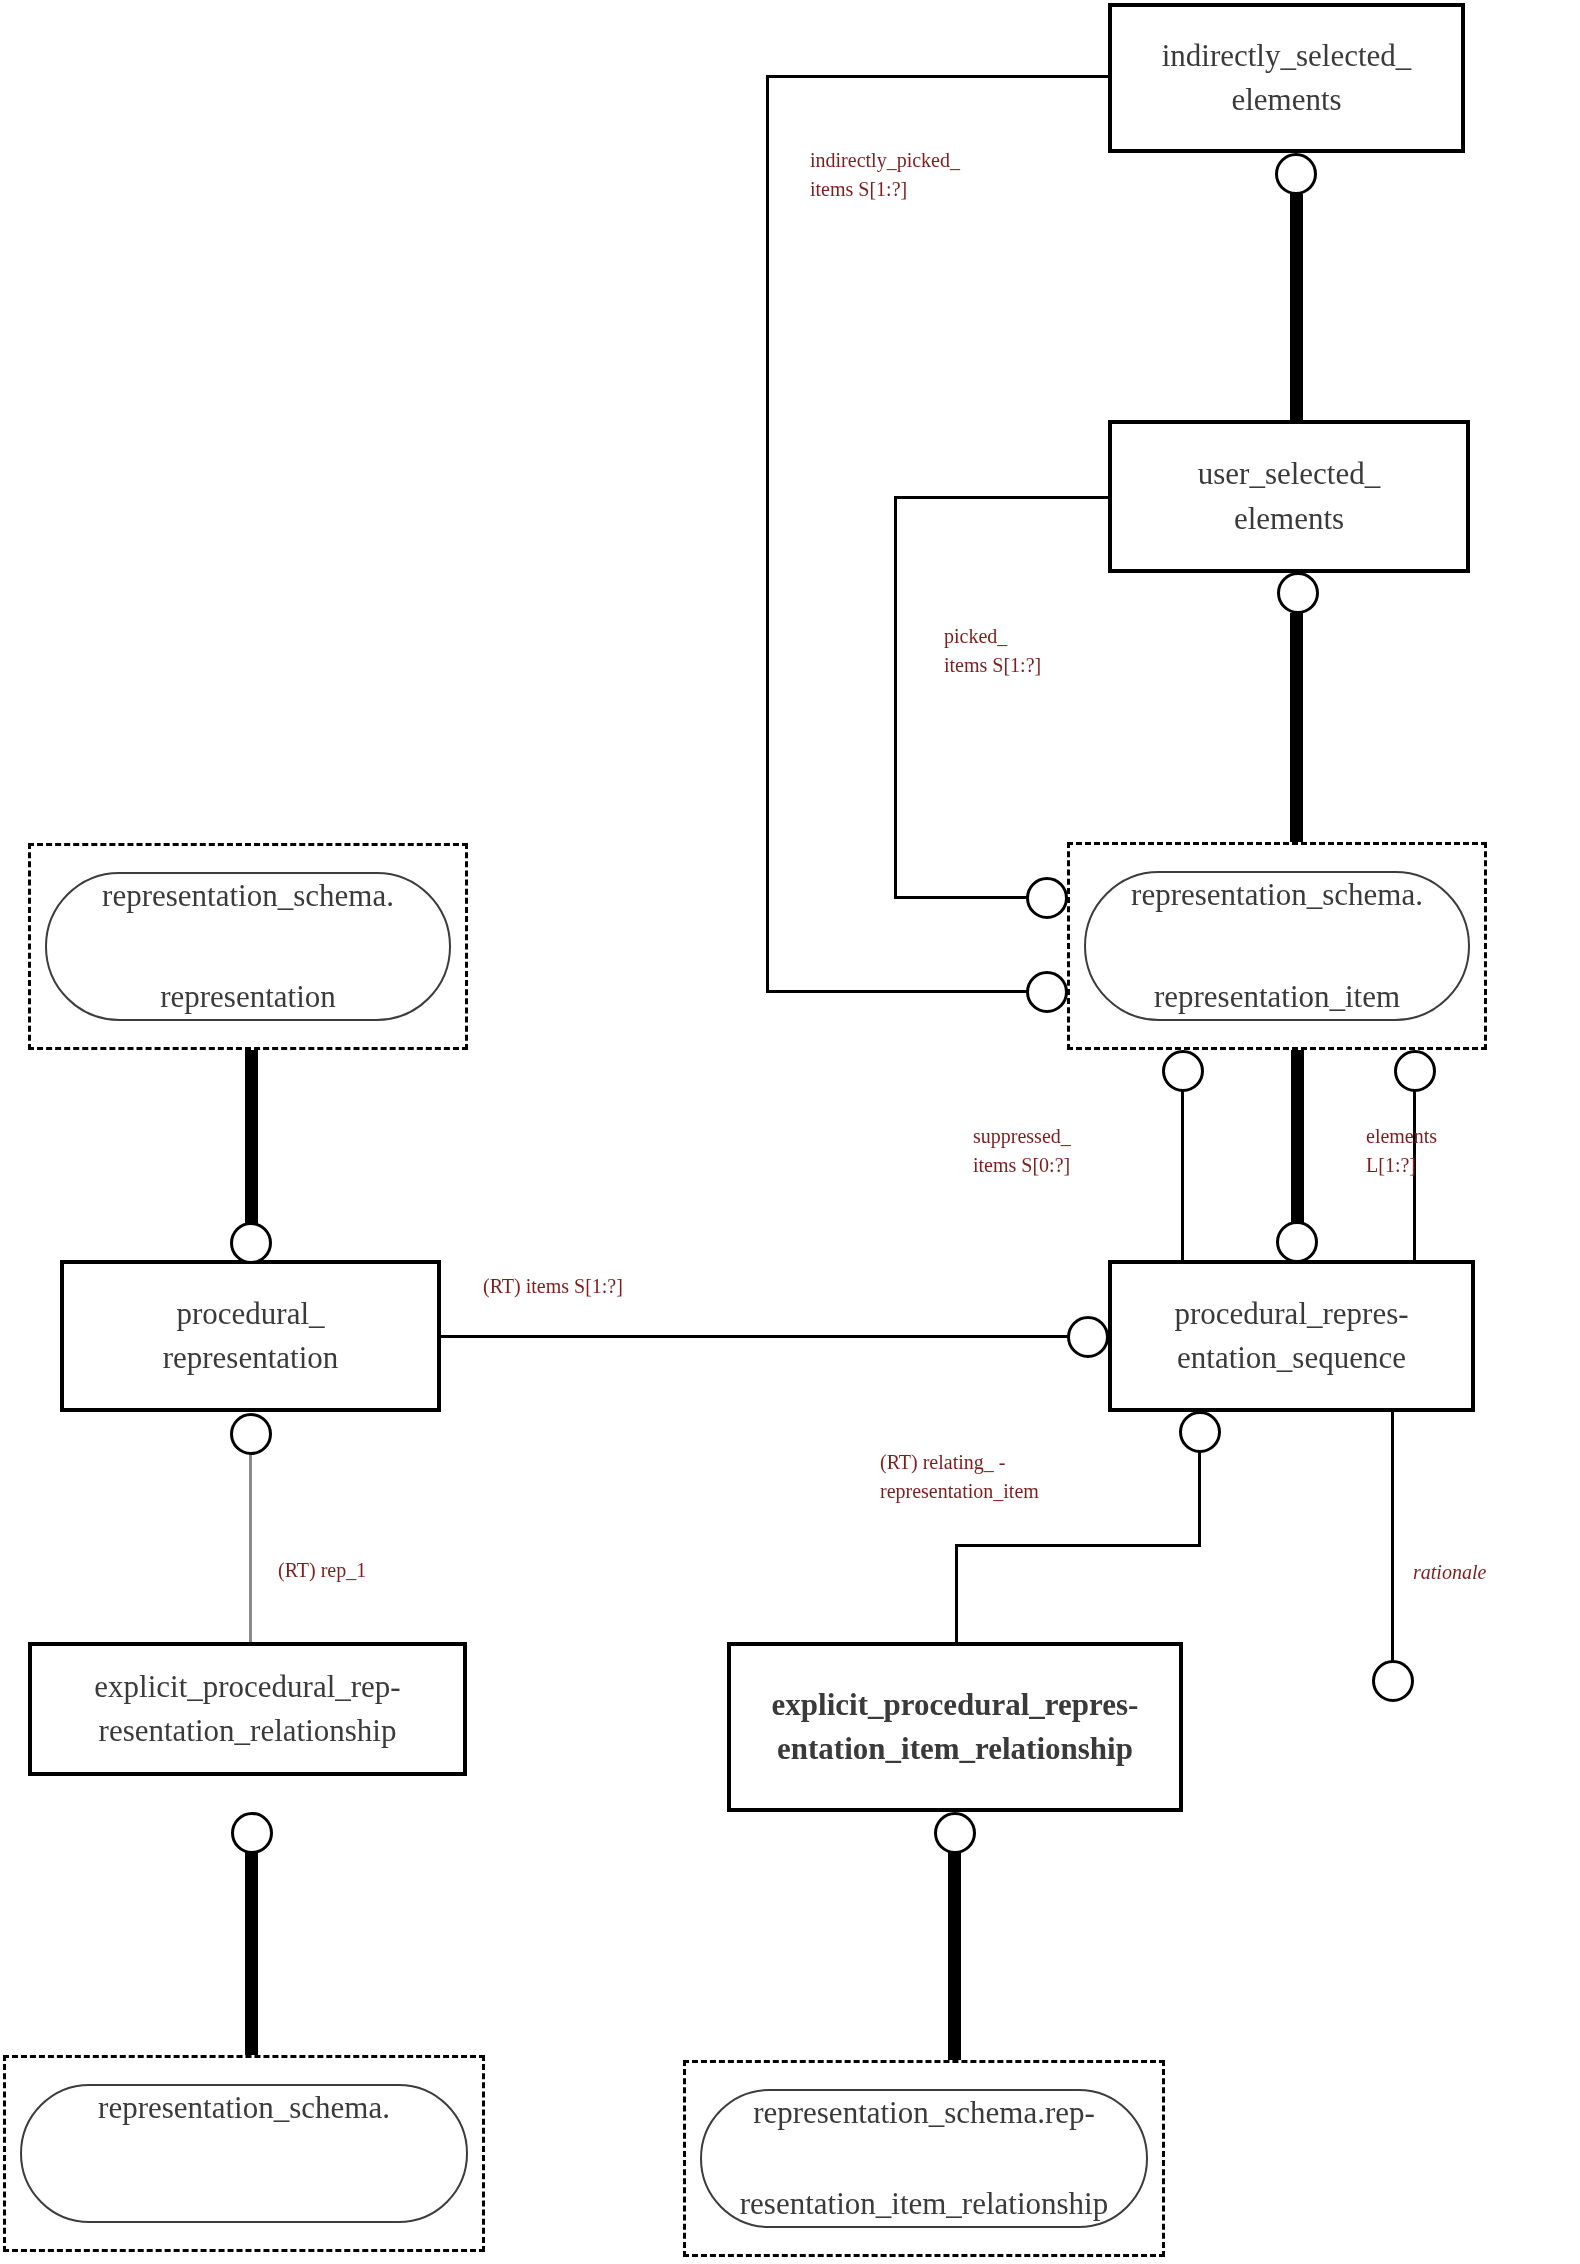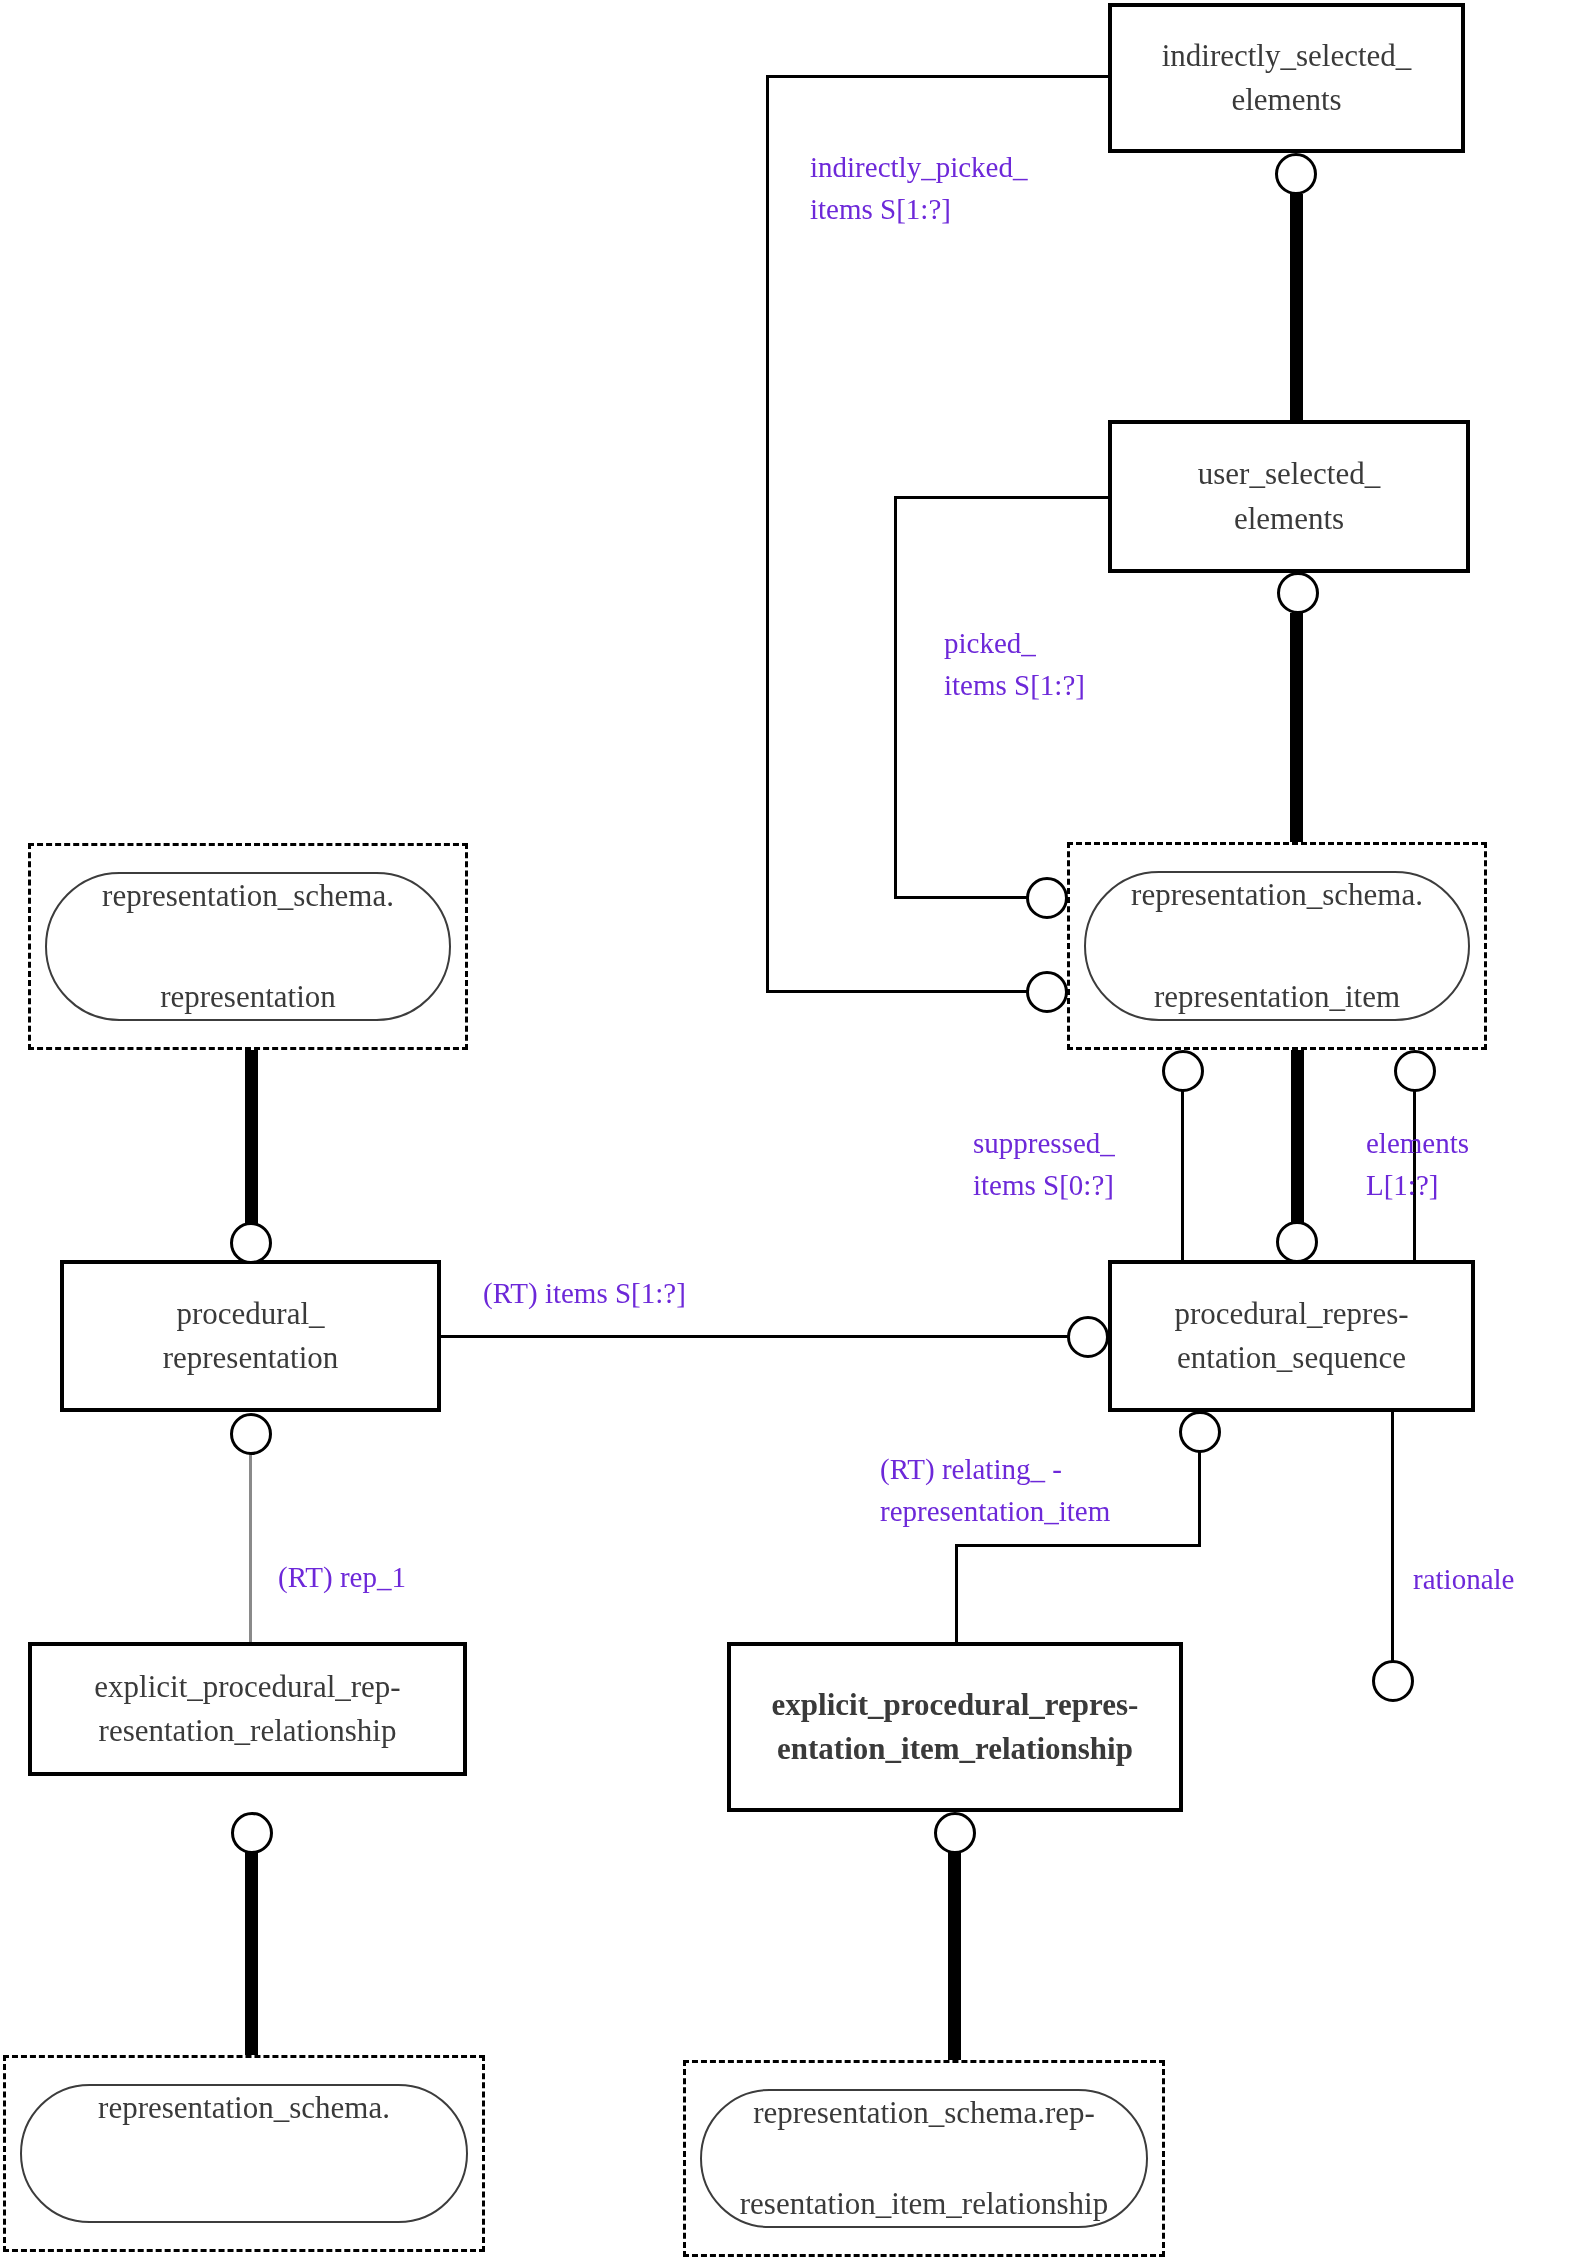--- a/index.html
+++ b/index.html
@@ -26,21 +26,21 @@
     display:flex;flex-direction:column;align-items:center;justify-content:space-between;
     font-size:31px;line-height:1.42;text-align:center;color:#3a3a3a;
   }
   
   .circ{
     position:absolute;width:42px;height:42px;box-sizing:border-box;
     border:3px solid #000;border-radius:50%;background:#fff;z-index:4;
   }
   
   .lbl{
-    position:absolute;font-size:29px;line-height:1.45;color:#6d28d9;
+    position:absolute;font-size:20px;line-height:1.45;color:#7f1d1d;
     white-space:nowrap;z-index:5;
   }
 </style>
 </head>
 <body>
 
 <div id="canvas">
 
   <div class="ln" style="left:1290px;top:194px;width:13px;height:228px;"></div>
 
@@ -174,17 +174,17 @@
 
   <div class="lbl" style="left:278px;top:1556px;text-align:center;">
     <div>(RT) rep_1</div>
   </div>
 
   <div class="lbl" style="left:880px;top:1448px;">
     <div>(RT) relating_ -</div>
     <div>representation_item</div>
   </div>
 
-  <div class="lbl" style="left:1413px;top:1558px;">
+  <div class="lbl" style="left:1413px;top:1558px;font-style:italic;">
     <div>rationale</div>
   </div>
 
 </div>
 
 </body></html>

